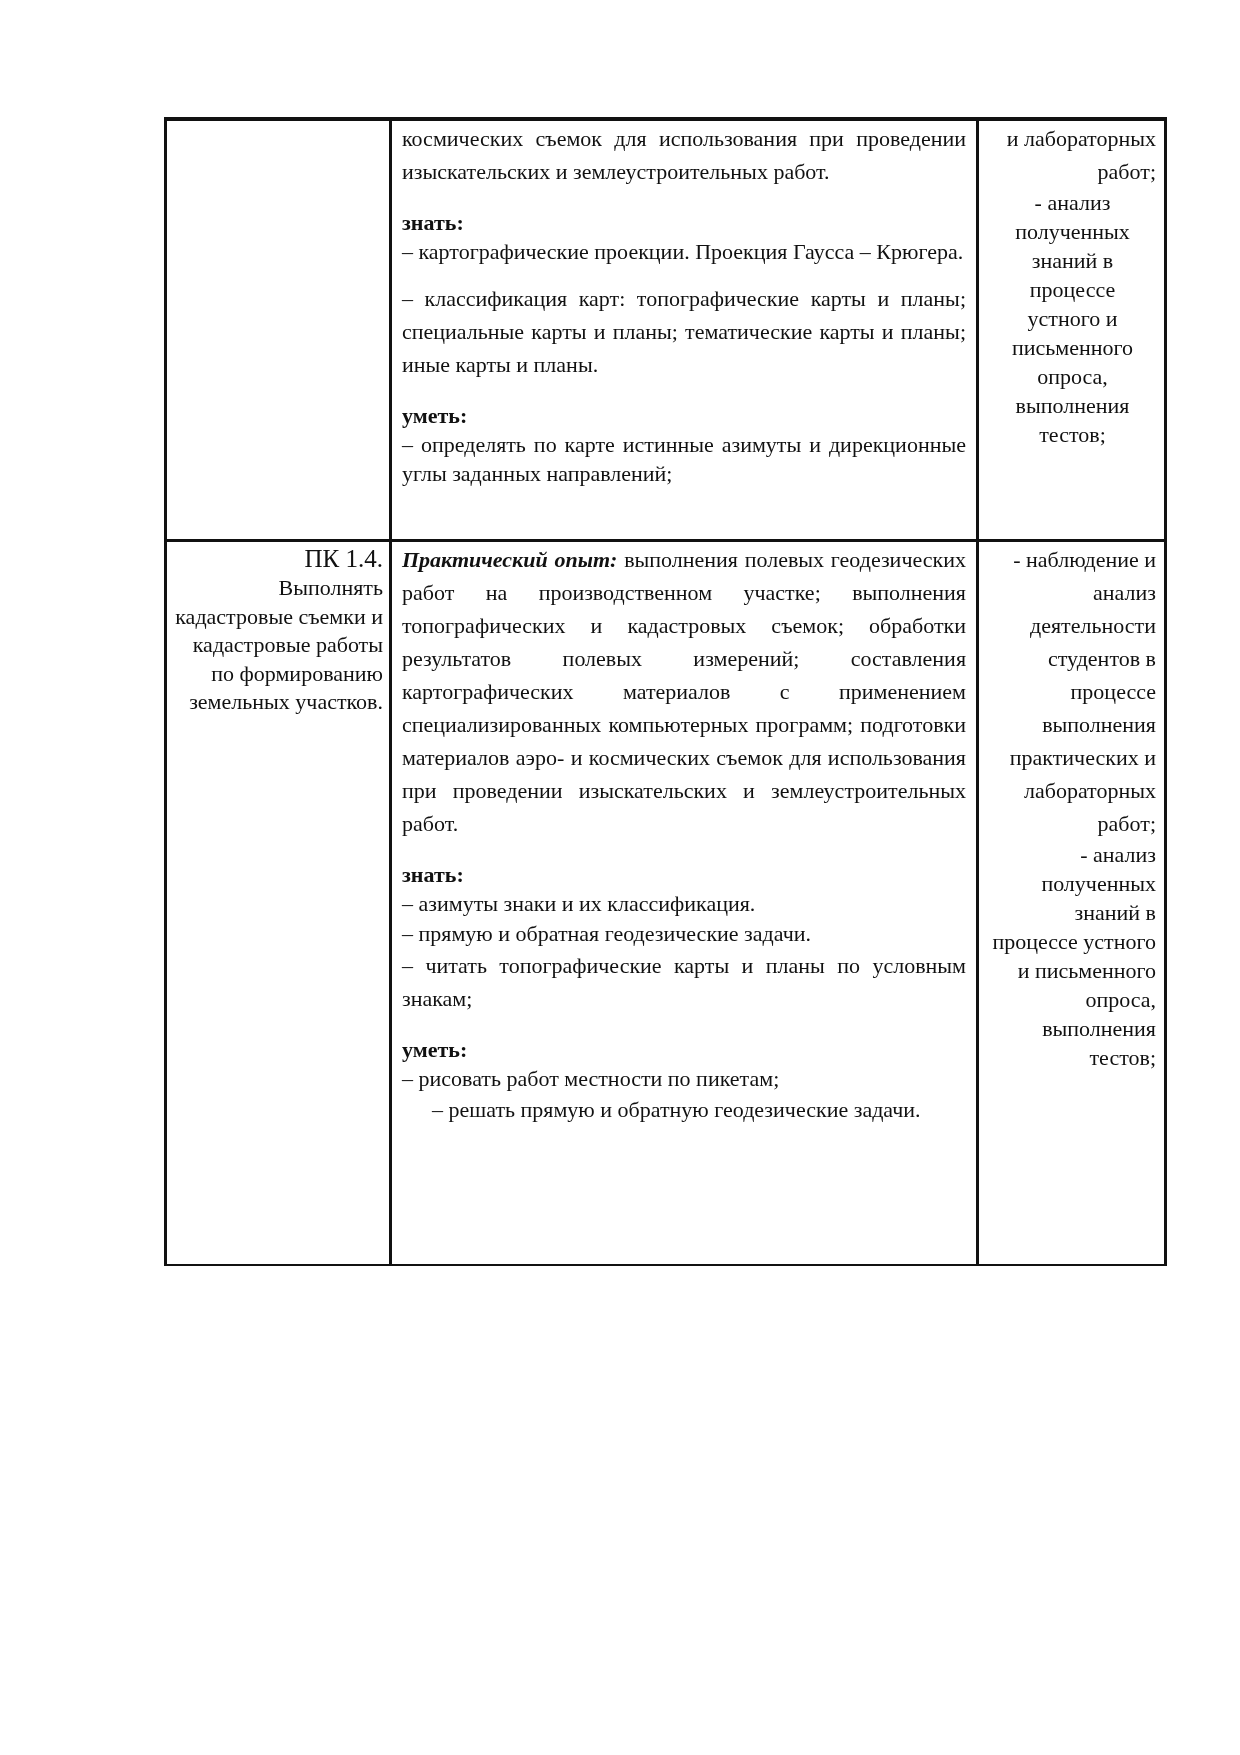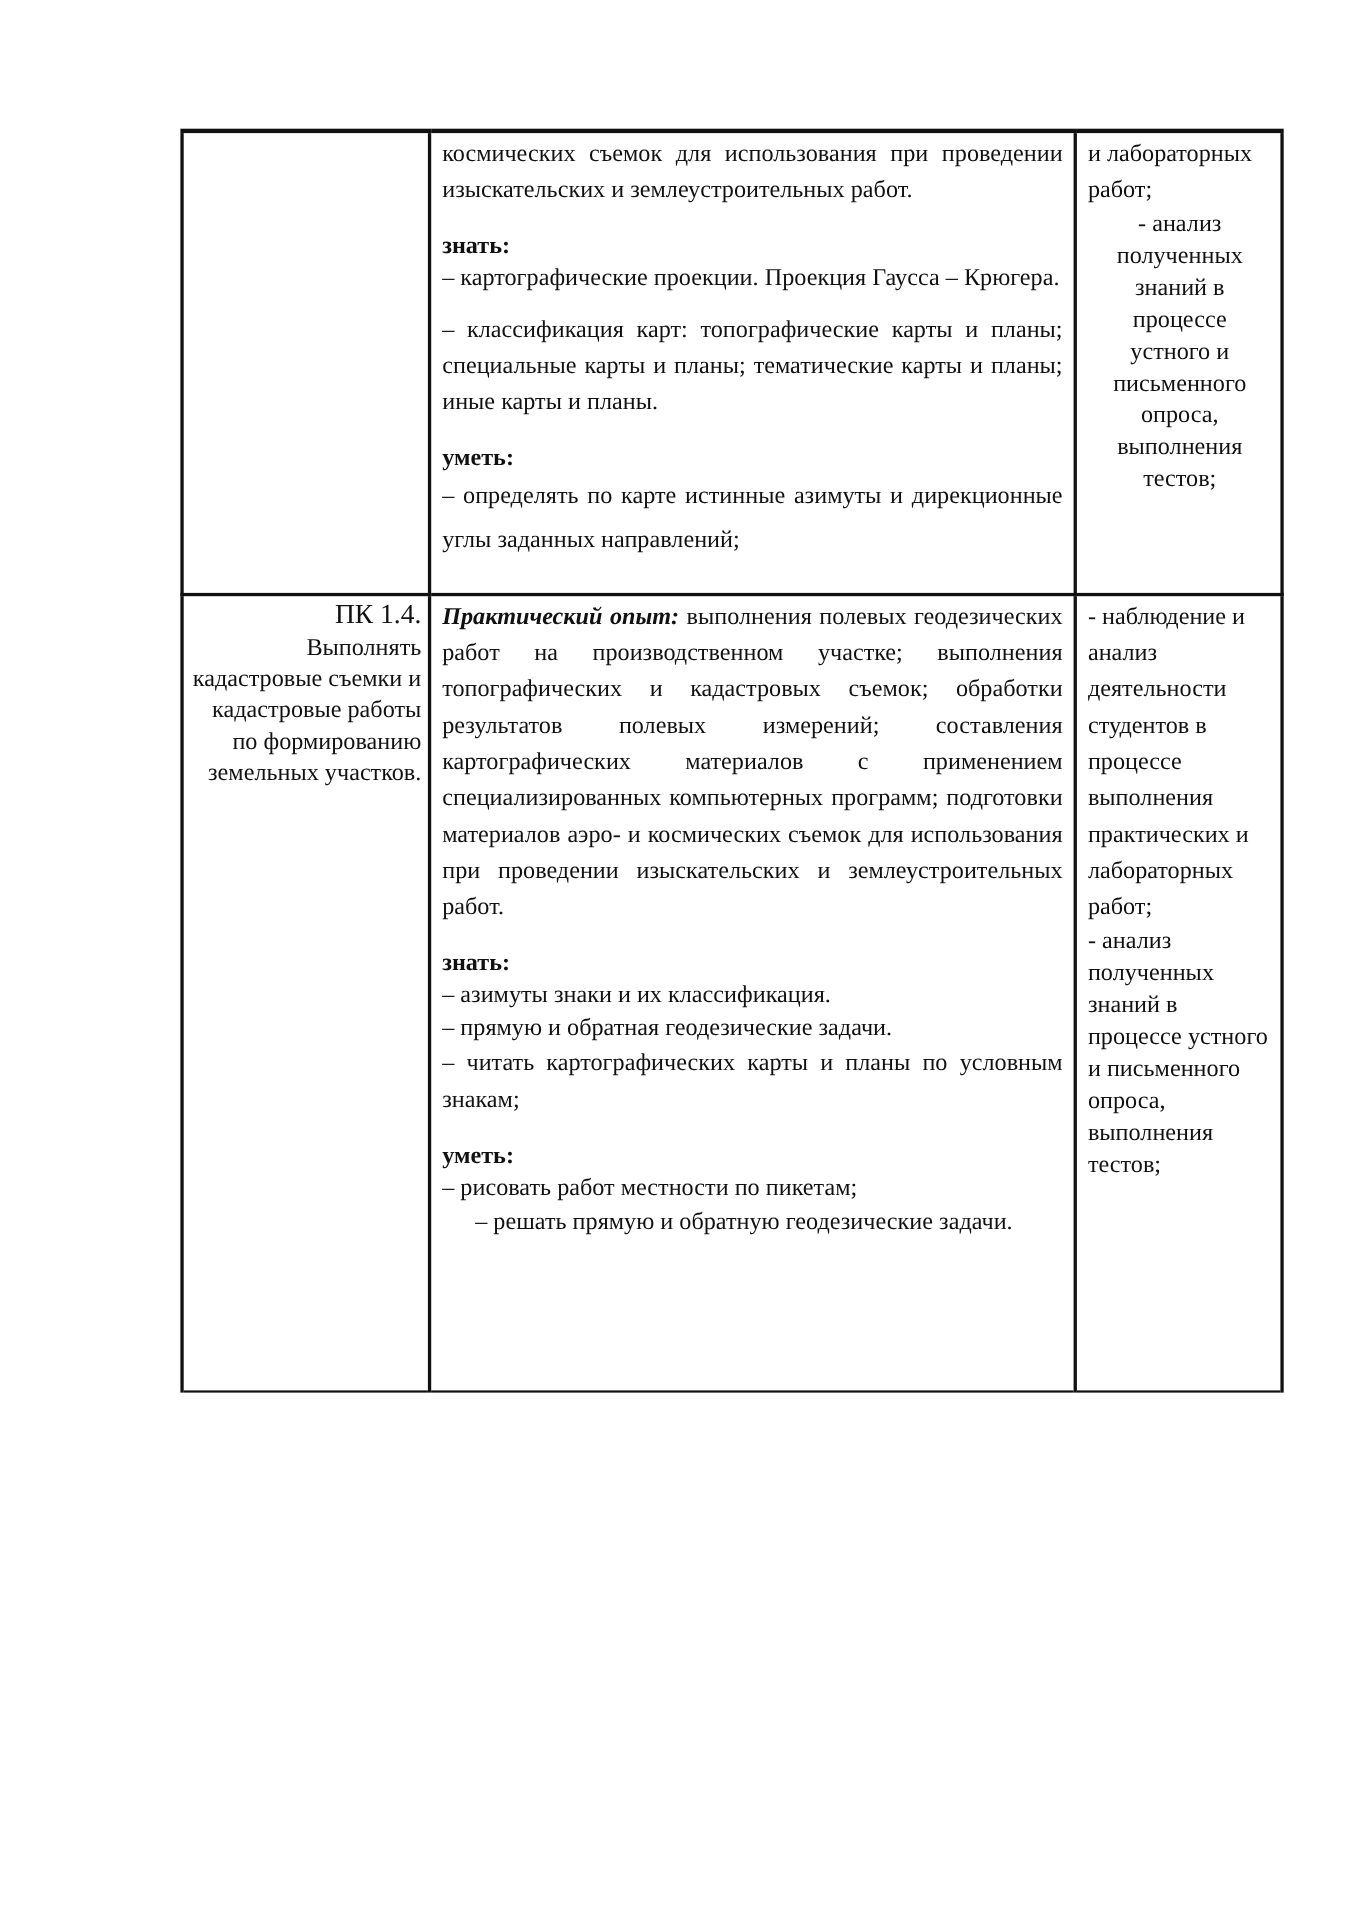--- a/index.html
+++ b/index.html
@@ -19,21 +19,21 @@
     tr.row1 td { height: 416px; border-top-width: 4px; }
     tr.row2 td { height: 720px; border-bottom-width: 2px; }
     .cell-code { text-align: right; font-size: 22px; line-height: 28.5px; padding: 2px 6px 0 6px !important; }
     .cell-code .code { font-size: 25px; line-height: 30px; display: block; }
     .cell-main { padding: 1px 10px 0 10px !important; font-size: 22px; line-height: 33px; text-align: justify; }
     .cell-main p { margin: 0; }
     .cell-main .lbl { font-weight: bold; display: block; line-height: 29px; margin-top: 20px; }
     .cell-main .pr-lbl { font-weight: bold; font-style: italic; }
     .cell-assess { font-size: 22px; line-height: 29px; padding: 1px 8px 0 10px !important; }
     .cell-assess p { margin: 0; }
-    .cell-assess .left { text-align: left; line-height: 33px; }
+    .cell-assess .left { text-align: right; line-height: 33px; }
     .cell-assess .center { text-align: center; }
     .cell-assess .tight { line-height: 29px; }
     .indent { text-indent: 30px; }
   </style>
 </head>
 <body>
 
 <div class="page">
   <table class="competency-table">
     <colgroup>
@@ -46,38 +46,38 @@
         <td class="cell-code">
           <span class="code"></span>
           <span></span>
         </td>
         <td class="cell-main">
           <p>космических съемок для использования при проведении изыскательских и землеустроительных работ.</p>
           <span class="lbl">знать:</span>
           <p style="line-height:29px">– картографические проекции. Проекция Гаусса – Крюгера.</p>
           <p style="margin-top:16px">– классификация карт: топографические карты и планы; специальные карты и планы; тематические карты и планы; иные карты и планы.</p>
           <span class="lbl">уметь:</span>
-          <p style="line-height:40px">– определять по карте истинные азимуты и дирекционные углы заданных направлений;</p>
+          <p style="line-height:29px">– определять по карте истинные азимуты и дирекционные углы заданных направлений;</p>
         </td>
         <td class="cell-assess">
           <p class="left">и лабораторных работ;</p>
           <p class="center" style="padding:0 6px">- анализ полученных знаний в процессе устного и письменного опроса, выполнения тестов;</p>
         </td>
       </tr>
       <tr class="row2">
         <td class="cell-code">
           <span class="code">ПК 1.4.</span>
           <span>Выполнять кадастровые съемки и кадастровые работы по формированию земельных участков.</span>
         </td>
         <td class="cell-main">
           <p><span class="pr-lbl">Практический опыт:</span> <span>выполнения полевых геодезических работ на производственном участке; выполнения топографических и кадастровых съемок; обработки результатов полевых измерений; составления картографических материалов с применением специализированных компьютерных программ; подготовки материалов аэро- и космических съемок для использования при проведении изыскательских и землеустроительных работ.</span></p>
           <span class="lbl">знать:</span>
           <p style="line-height:29px">– азимуты знаки и их классификация.</p>
           <p style="line-height:31px">– прямую и обратная геодезические задачи.</p>
-          <p>– читать картографических карты и планы по условным знакам;</p>
+          <p>– читать топографические карты и планы по условным знакам;</p>
           <span class="lbl">уметь:</span>
           <p style="line-height:29px">– рисовать работ местности по пикетам;</p>
           <p class="indent">– решать прямую и обратную геодезические задачи.</p>
         </td>
         <td class="cell-assess">
           <p class="left">- наблюдение и анализ деятельности студентов в процессе выполнения практических и лабораторных работ;</p>
           <p class="left tight">- анализ полученных знаний в процессе устного и письменного опроса, выполнения тестов;</p>
         </td>
       </tr>
     </tbody>

